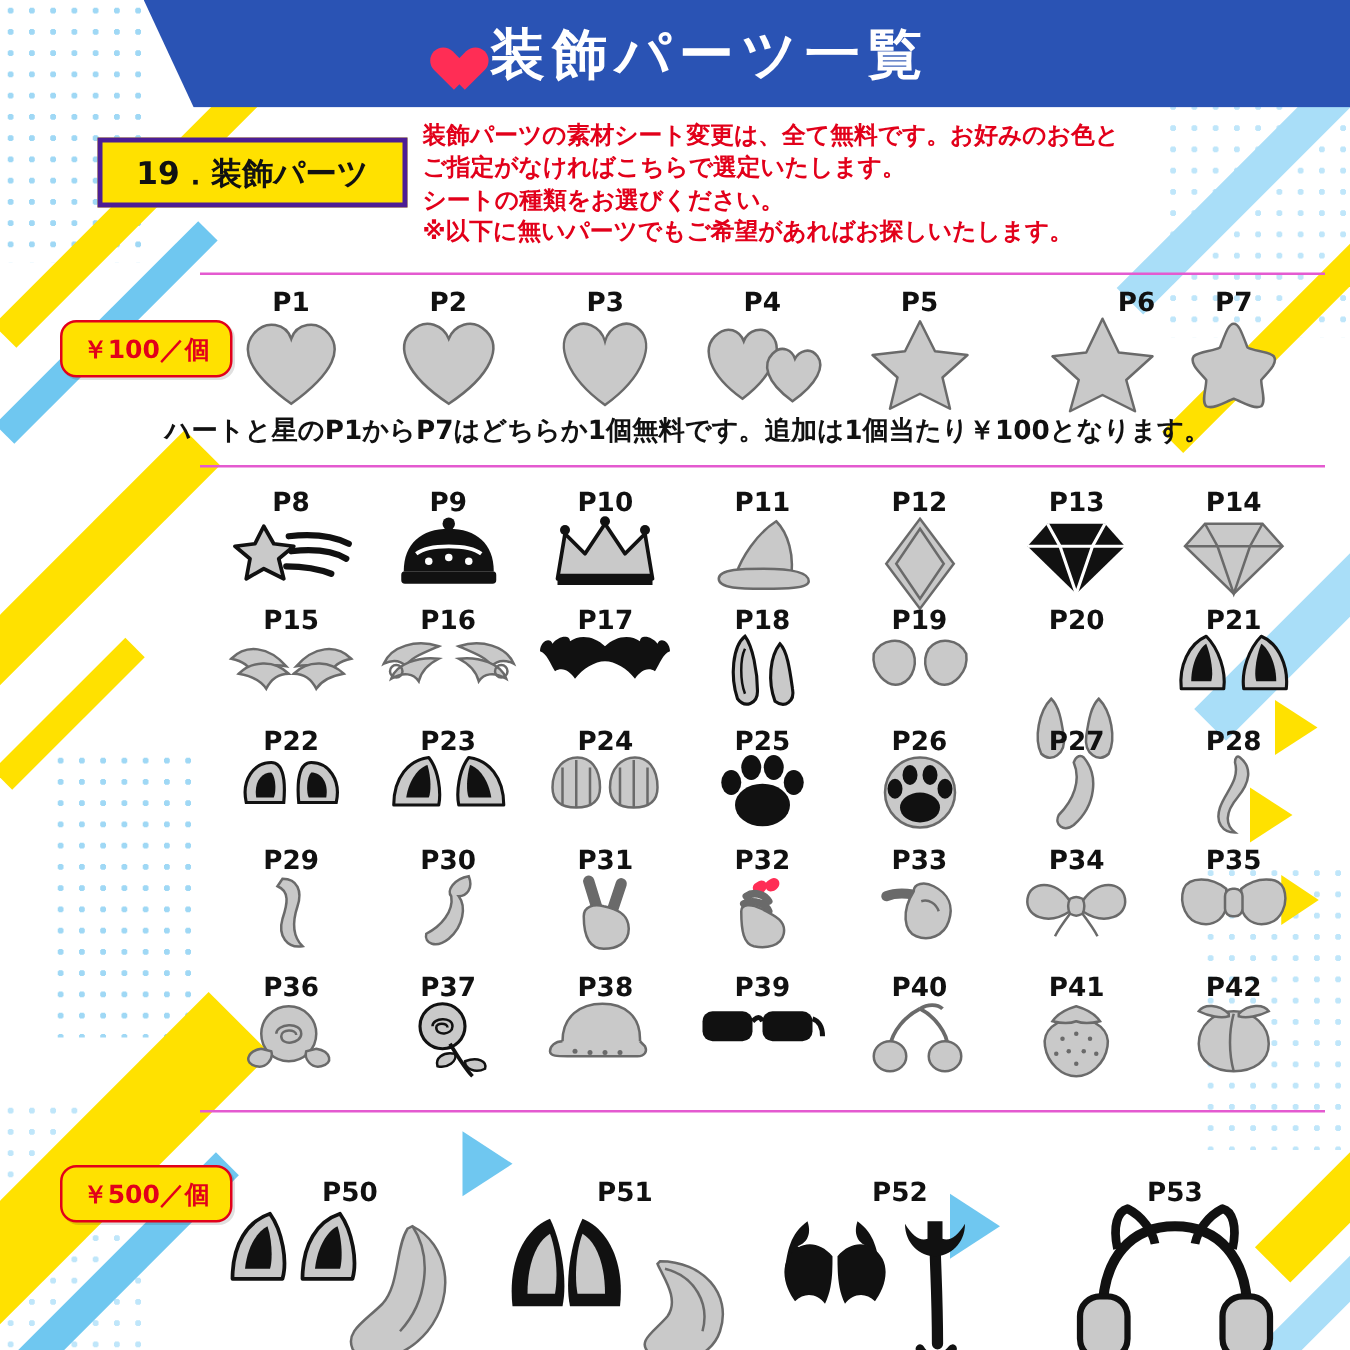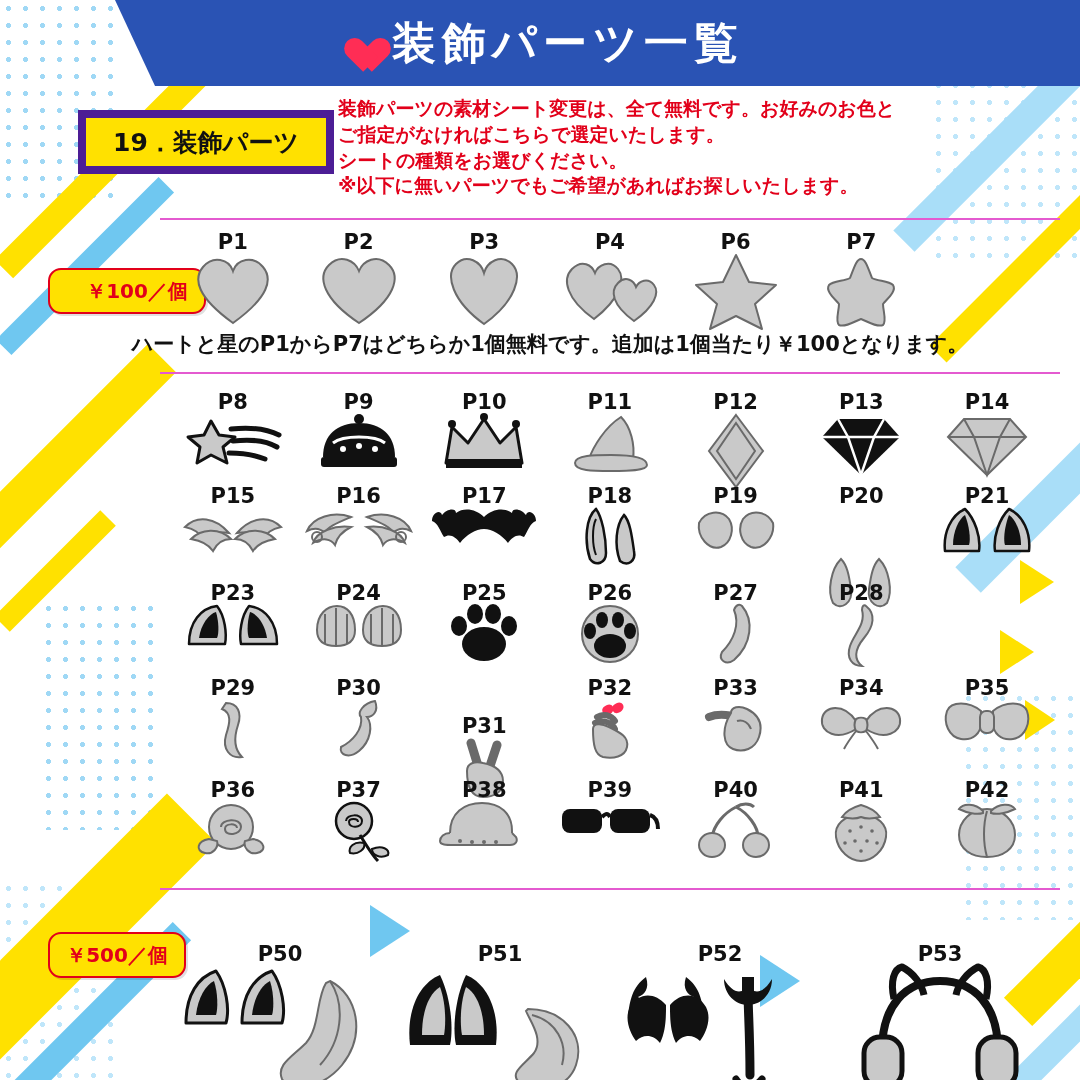--- a/index.html
+++ b/index.html
@@ -42,21 +42,21 @@
   .heart-icon:before{left:21px;transform:rotate(45deg);transform-origin:0 100%;}
   .heart-icon:after{left:21px;transform:rotate(-45deg);transform-origin:100% 100%;}
   .header-title{
     color:#ffffff;font-size:44px;font-weight:bold;letter-spacing:6px;
     font-family:"DejaVu Sans", sans-serif;
   }
 
   
   .sec-title{
     position:absolute;left:78px;top:110px;width:240px;height:48px;
-    background:#ffe100;border:8px solid #4c1d95;
+    background:#ffe100;border:4px solid #4c1d95;
     display:flex;align-items:center;justify-content:center;
     font-size:25px;font-weight:bold;color:#111;
     font-family:"DejaVu Sans", sans-serif;
   }
 
   
   .note{
     position:absolute;left:338px;top:96px;width:660px;
     color:#e2001a;font-size:19px;line-height:1.36;font-weight:bold;
     font-family:"DejaVu Sans", sans-serif;
@@ -136,21 +136,21 @@
     <div>装飾パーツの素材シート変更は、全て無料です。お好みのお色と</div>
     <div>ご指定がなければこちらで選定いたします。</div>
     <div>シートの種類をお選びください。</div>
     <div>※以下に無いパーツでもご希望があればお探しいたします。</div>
   </div>
 
   <div class="rule" style="left:160px;top:218px;width:900px;"></div>
   <div class="rule" style="left:160px;top:372px;width:900px;"></div>
   <div class="rule" style="left:160px;top:888px;width:900px;"></div>
 
-  <div class="price-tag" style="left:48px;top:268px;width:134px;height:42px;padding-left:20px;">￥100／個</div>
+  <div class="price-tag" style="left:48px;top:256px;width:134px;height:42px;">￥100／個</div>
   <div class="price-tag" style="left:48px;top:932px;width:134px;height:42px;">￥500／個</div>
 
   <div class="row" style="left:170px;top:232px;width:880px;">
     <div class="cell" style="width:125.7px;">
       <div class="plabel">P1</div>
       <div class="art">
         <svg width="84" height="72" viewBox="0 0 84 72">
             <path d="M42 70 C 6 44 2 26 12 14 C 22 2 38 6 42 18 C 46 6 62 2 72 14 C 82 26 78 44 42 70 Z" fill="#c9c9c9" stroke="#6a6a6a" stroke-width="2"></path>
           </svg>
       </div>
@@ -174,20 +174,28 @@
     <div class="cell" style="width:125.7px;">
       <div class="plabel">P4</div>
       <div class="art">
         <svg width="104" height="72" viewBox="0 0 104 72">
           <path d="M36 66 C 8 46 4 26 14 16 C 24 6 34 12 37 20 C 40 12 52 6 60 16 C 68 26 62 46 36 66 Z" fill="#c9c9c9" stroke="#6a6a6a" stroke-width="2"></path>
           <path d="M76 68 C 54 52 52 38 60 30 C 68 22 76 28 78 34 C 81 28 90 24 96 32 C 102 40 96 54 76 68 Z" fill="#c9c9c9" stroke="#6a6a6a" stroke-width="2"></path>
         </svg>
       </div>
     </div>
     <div class="cell" style="width:125.7px;">
+      <div class="plabel">P5</div>
+      <div class="art">
+        <svg width="84" height="76" viewBox="0 0 84 76">
+            <path d="M42 4 L54 28 L80 31 L60 49 L66 74 L42 62 L18 74 L24 49 L4 31 L30 28 Z" fill="#c9c9c9" stroke="#6a6a6a" stroke-width="2" stroke-linejoin="round"></path>
+          </svg>
+      </div>
+    </div>
+    <div class="cell" style="width:125.7px;align-items:flex-end;">
       <div class="plabel">P6</div>
       <div class="art">
         <svg width="84" height="76" viewBox="0 0 84 76">
             <path d="M42 2 L55 29 L82 32 L61 51 L68 76 L42 63 L16 76 L23 51 L2 32 L29 29 Z" fill="#c9c9c9" stroke="#6a6a6a" stroke-width="2" stroke-linejoin="round"></path>
           </svg>
       </div>
     </div>
     <div class="cell" style="width:125.7px;">
       <div class="plabel">P7</div>
       <div class="art">
@@ -348,20 +356,31 @@
           <path d="M14 38 C14 24 20 12 26 8 C30 18 32 32 30 38 Z" fill="#111"></path>
           <path d="M90 44 C92 26 84 8 70 2 C60 12 54 30 56 44 Z" fill="#c9c9c9" stroke="#111" stroke-width="2.5" stroke-linejoin="round"></path>
           <path d="M82 38 C82 24 76 12 70 8 C66 18 64 32 66 38 Z" fill="#111"></path>
         </svg>
       </div>
     </div>
   </div>
 
   <div class="row" style="left:170px;top:583px;width:880px;">
     <div class="cell" style="width:125.7px;">
+      <div class="plabel">P22</div>
+      <div class="art">
+        <svg width="84" height="44" viewBox="0 0 84 44">
+          <path d="M6 38 C2 20 12 6 26 6 C34 6 38 16 36 38 Z" fill="#c9c9c9" stroke="#111" stroke-width="2.5"></path>
+          <path d="M14 34 C12 22 18 14 26 14 C30 18 30 30 28 34 Z" fill="#111"></path>
+          <path d="M78 38 C82 20 72 6 58 6 C50 6 46 16 48 38 Z" fill="#c9c9c9" stroke="#111" stroke-width="2.5"></path>
+          <path d="M70 34 C72 22 66 14 58 14 C54 18 54 30 56 34 Z" fill="#111"></path>
+        </svg>
+      </div>
+    </div>
+    <div class="cell" style="width:125.7px;">
       <div class="plabel">P23</div>
       <div class="art">
         <svg width="96" height="44" viewBox="0 0 96 44">
           <path d="M4 40 C4 18 16 4 32 2 C40 12 42 30 40 40 Z" fill="#c9c9c9" stroke="#111" stroke-width="2.5" stroke-linejoin="round"></path>
           <path d="M14 34 C16 20 24 10 31 8 C34 18 34 30 32 34 Z" fill="#111"></path>
           <path d="M92 40 C92 18 80 4 64 2 C56 12 54 30 56 40 Z" fill="#c9c9c9" stroke="#111" stroke-width="2.5" stroke-linejoin="round"></path>
           <path d="M82 34 C80 20 72 10 65 8 C62 18 62 30 64 34 Z" fill="#111"></path>
         </svg>
       </div>
     </div>
@@ -429,21 +448,21 @@
       </div>
     </div>
     <div class="cell" style="width:125.7px;">
       <div class="plabel">P30</div>
       <div class="art">
         <svg width="52" height="62" viewBox="0 0 52 62">
           <path d="M42 2 C46 12 40 18 34 18 C40 26 38 42 26 52 C16 60 6 56 8 48 C20 42 30 30 28 18 C24 14 30 4 42 2 Z" fill="#c9c9c9" stroke="#6a6a6a" stroke-width="2"></path>
         </svg>
       </div>
     </div>
-    <div class="cell" style="width:125.7px;margin-top:38px;">
+    <div class="cell" style="width:125.7px;">
       <div class="plabel">P31</div>
       <div class="art">
         <svg width="54" height="62" viewBox="0 0 54 62">
           <path d="M14 6 L22 32 M40 8 L32 32" stroke="#6a6a6a" stroke-width="9" stroke-linecap="round" fill="none"></path>
           <path d="M10 34 C10 26 18 24 26 26 C36 28 46 32 46 44 C46 56 36 60 26 60 C16 60 10 52 10 34 Z" fill="#c9c9c9" stroke="#6a6a6a" stroke-width="2"></path>
         </svg>
       </div>
     </div>
     <div class="cell" style="width:125.7px;">
       <div class="plabel">P32</div>

